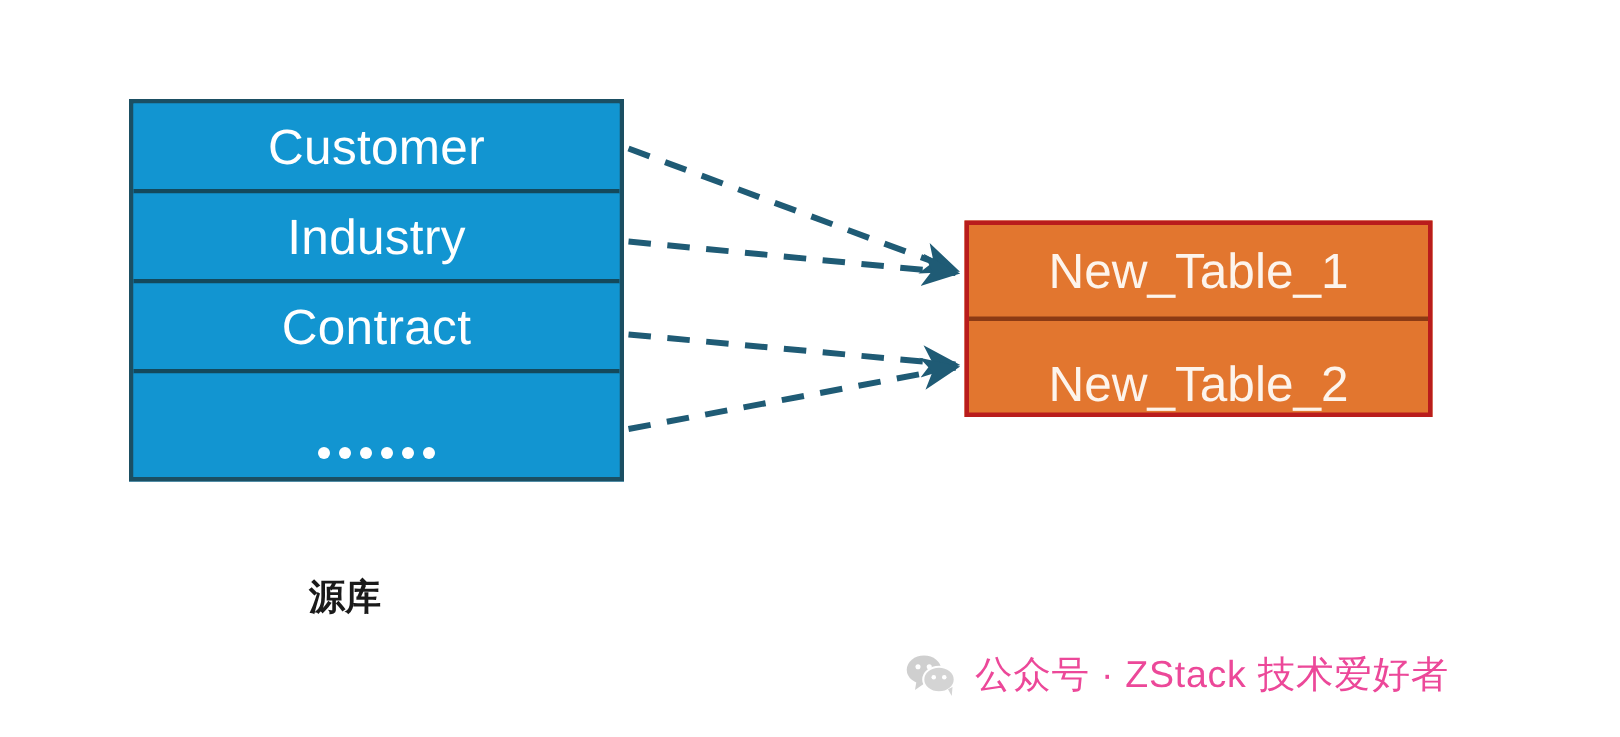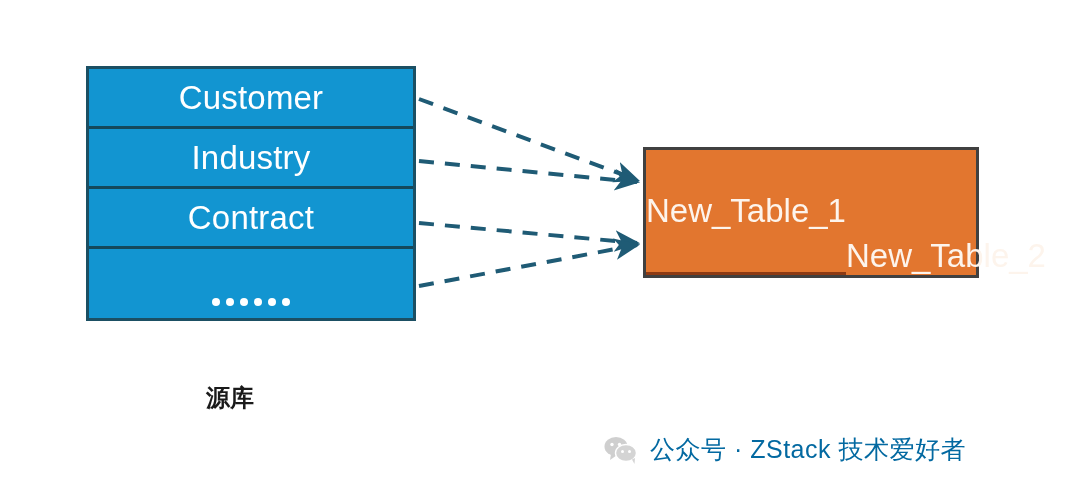--- a/index.html
+++ b/index.html
@@ -63,27 +63,27 @@
     height: 8px;
     border-radius: 50%;
     background: #ffffff;
   }
 
   
   .tgt-table {
     position: absolute;
     left: 643px;
     top: 147px;
-    width: 336px;
+    width: 312px;
     height: 131px;
     box-sizing: border-box;
-    border: 3px solid #404040;
+    border: 3px solid #b91c1c;
     background: #e2762f;
     display: flex;
-    flex-direction: row;
+    flex-direction: column;
   }
   .tgt-row {
     flex: 1 1 0;
     box-sizing: border-box;
     display: flex;
     align-items: center;
     justify-content: center;
     color: #fdf4ec;
     font-size: 33px;
     font-weight: 400;
@@ -122,21 +122,21 @@
   }
 
   
   .watermark {
     position: absolute;
     left: 604px;
     top: 433px;
     display: flex;
     align-items: center;
     gap: 12px;
-    color: #0369a1;
+    color: #ec4899;
     font-size: 25px;
     white-space: nowrap;
   }
   .watermark .wm-text {
     letter-spacing: 0.5px;
   }
 </style>
 </head>
 <body>
 

